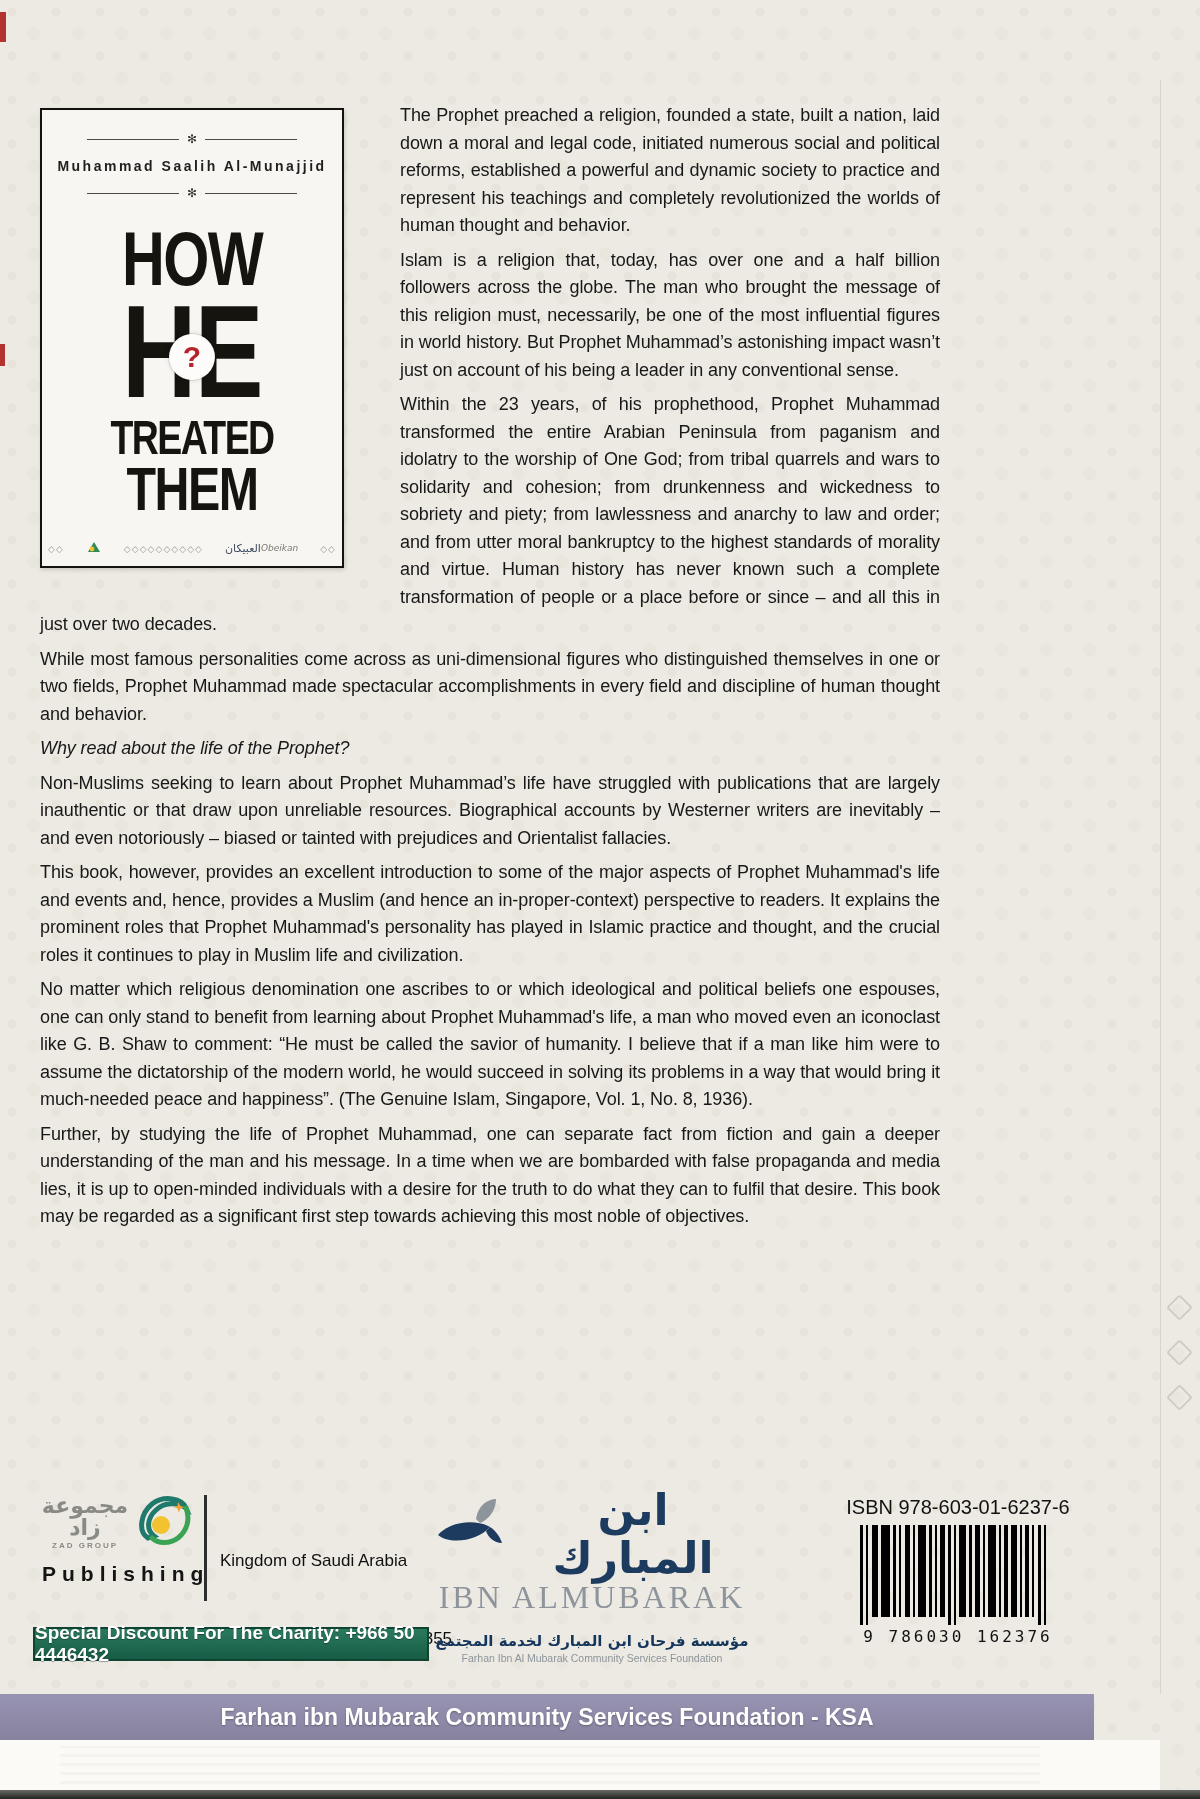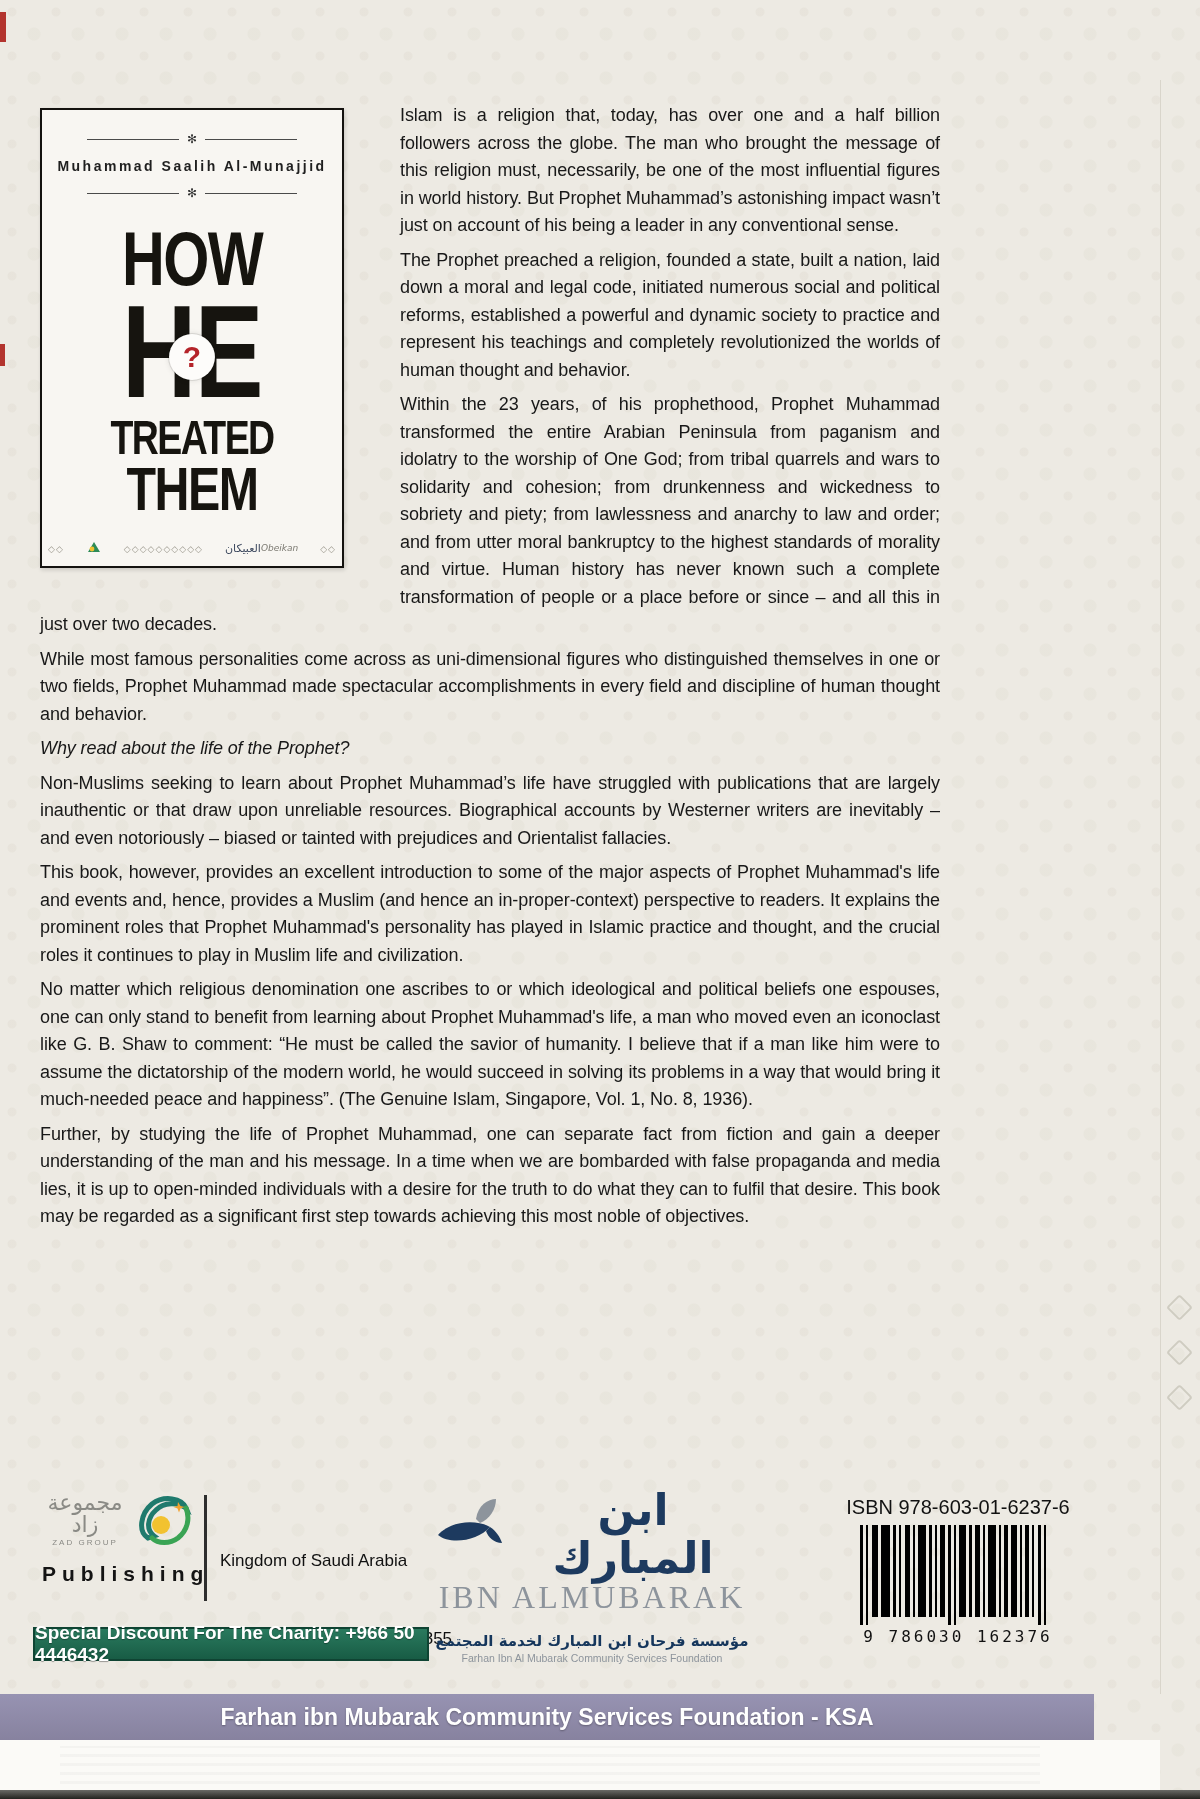--- a/index.html
+++ b/index.html
@@ -48,21 +48,21 @@
     display:flex; align-items:center; justify-content:space-between;
     color:#8f8f86; font-family:"DejaVu Sans",sans-serif;
   }
   .chain{font-size:9px; letter-spacing:1px; color:#9a978c;}
   .obeikan{display:flex; flex-direction:row; align-items:center; line-height:1;}
   .obeikan .ar{font-size:11px; color:#3c485e; font-family:"DejaVu Sans",sans-serif;}
   .obeikan .lat{font-size:9px; font-style:italic; color:#7c7a72;}
   .mini-logo{display:inline-block;}
   
   .pub-left{position:absolute; left:42px; top:1492px; width:150px; text-align:center;}
-  .zad-row{display:flex; align-items:flex-start; justify-content:center; gap:6px;}
+  .zad-row{display:flex; align-items:center; justify-content:center; gap:6px;font-weight:bold;}
   .zad-txt{display:flex; flex-direction:column; align-items:center;}
   .zad-ar{font-family:"DejaVu Sans",sans-serif; font-size:22px; color:#8a8a85; line-height:1;}
   .zad-group{font-size:8px; letter-spacing:2px; color:#8a8a85; margin-top:2px;}
   .publishing{margin-top:10px; font-size:21px; font-weight:bold; letter-spacing:6px; color:#141414;}
   .pub-divider{position:absolute; left:204px; top:1495px; width:3px; height:106px; background:#2e2e2e;}
   .contact{position:absolute; left:220px; top:1496px; font-size:17px; line-height:26px; color:#101010; white-space:pre;}
   .charity{
     position:absolute; left:33px; top:1627px; width:392px; height:30px;
     background:linear-gradient(180deg,#2a7a5e,#185c45);
     border:2px solid #0f4433; display:flex; align-items:center; justify-content:center;
@@ -144,22 +144,22 @@
         </span>
         <span class="chain">◇◇◇◇◇◇◇◇◇◇</span>
         <span class="obeikan">
           <span class="ar">العبيكان</span>
           <span class="lat">Obeikan</span>
         </span>
         <span class="chain">◇◇</span>
       </div>
     </div>
 
+    <p>The Prophet preached a religion, founded a state, built a nation, laid down a moral and legal code, initiated numerous social and political reforms, established a powerful and dynamic society to practice and represent his teachings and completely revolutionized the worlds of human thought and behavior.</p>
     <p>Islam is a religion that, today, has over one and a half billion followers across the globe. The man who brought the message of this religion must, necessarily, be one of the most influential figures in world history. But Prophet Muhammad’s astonishing impact wasn’t just on account of his being a leader in any conventional sense.</p>
-    <p>The Prophet preached a religion, founded a state, built a nation, laid down a moral and legal code, initiated numerous social and political reforms, established a powerful and dynamic society to practice and represent his teachings and completely revolutionized the worlds of human thought and behavior.</p>
     <p>Within the 23 years, of his prophethood, Prophet Muhammad transformed the entire Arabian Peninsula from paganism and idolatry to the worship of One God; from tribal quarrels and wars to solidarity and cohesion; from drunkenness and wickedness to sobriety and piety; from lawlessness and anarchy to law and order; and from utter moral bankruptcy to the highest standards of morality and virtue. Human history has never known such a complete transformation of people or a place before or since – and all this in just over two decades.</p>
     <p>While most famous personalities come across as uni-dimensional figures who distinguished themselves in one or two fields, Prophet Muhammad made spectacular accomplishments in every field and discipline of human thought and behavior.</p>
     <p class="italic-head">Why read about the life of the Prophet?</p>
     <p>Non-Muslims seeking to learn about Prophet Muhammad’s life have struggled with publications that are largely inauthentic or that draw upon unreliable resources. Biographical accounts by Westerner writers are inevitably – and even notoriously – biased or tainted with prejudices and Orientalist fallacies.</p>
     <p>This book, however, provides an excellent introduction to some of the major aspects of Prophet Muhammad's life and events and, hence, provides a Muslim (and hence an in-proper-context) perspective to readers. It explains the prominent roles that Prophet Muhammad's personality has played in Islamic practice and thought, and the crucial roles it continues to play in Muslim life and civilization.</p>
     <p>No matter which religious denomination one ascribes to or which ideological and political beliefs one espouses, one can only stand to benefit from learning about Prophet Muhammad's life, a man who moved even an iconoclast like G. B. Shaw to comment: “He must be called the savior of humanity. I believe that if a man like him were to assume the dictatorship of the modern world, he would succeed in solving its problems in a way that would bring it much-needed peace and happiness”. (The Genuine Islam, Singapore, Vol. 1, No. 8, 1936).</p>
     <p>Further, by studying the life of Prophet Muhammad, one can separate fact from fiction and gain a deeper understanding of the man and his message. In a time when we are bombarded with false propaganda and media lies, it is up to open-minded individuals with a desire for the truth to do what they can to fulfil that desire. This book may be regarded as a significant first step towards achieving this most noble of objectives.</p>
   </div>
 
   <div class="pub-left">

